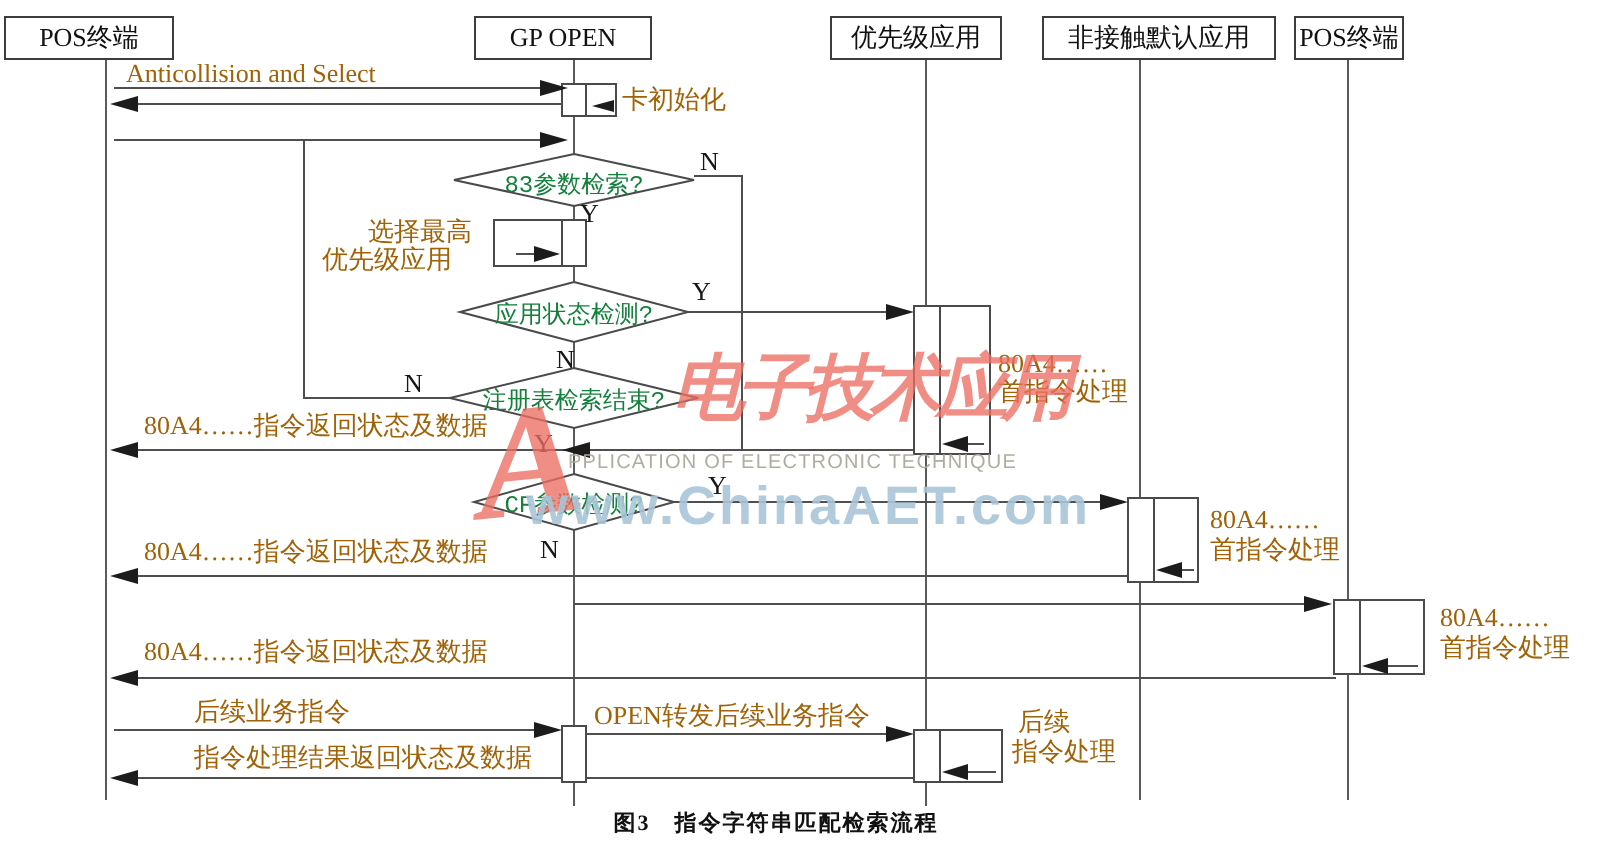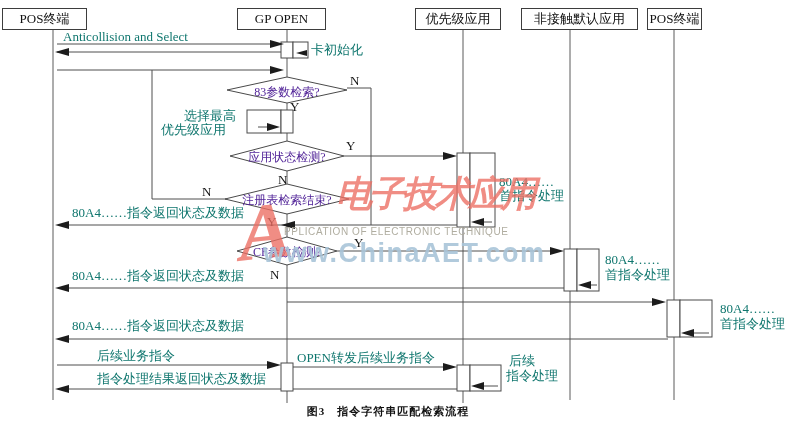--- a/index.html
+++ b/index.html
@@ -6,22 +6,22 @@
   .stage{
     position:relative;width:804px;height:431px;background:#ffffff;overflow:hidden;
     font-family:"Liberation Serif","DejaVu Serif",serif;color:#161616;
   }
   .stage svg{position:absolute;left:0;top:0;z-index:1;}
   .pbox{
     position:absolute;top:8px;height:22px;border:1.5px solid #3d3d3d;background:#fff;
     display:flex;align-items:center;justify-content:center;font-size:13px;color:#111;
     box-sizing:border-box;z-index:2;white-space:nowrap;
   }
-  .lbl{position:absolute;font-size:13px;line-height:1.15;white-space:nowrap;z-index:2;color:#0f766e;}
-  .dlbl{position:absolute;font-size:12px;text-align:center;white-space:nowrap;z-index:2;color:#4c1d95;}
+  .lbl{position:absolute;font-size:13px;line-height:1.15;white-space:nowrap;z-index:2;color:#a16207;}
+  .dlbl{position:absolute;font-size:12px;text-align:center;white-space:nowrap;z-index:2;color:#15803d;font-family:Liberation Mono, monospace;}
   .yn{position:absolute;font-size:13px;z-index:2;color:#161616;}
   .caption{
     position:absolute;left:88px;top:404px;width:600px;text-align:center;
     font-size:11px;font-weight:bold;letter-spacing:1px;z-index:2;color:#111;
   }
   .wm{position:absolute;z-index:3;pointer-events:none;white-space:nowrap;}
   .wm-a{
     left:238px;top:186px;font-size:80px;font-style:italic;font-weight:bold;
     color:rgba(236,109,98,0.78);transform:rotate(-6deg);
   }

